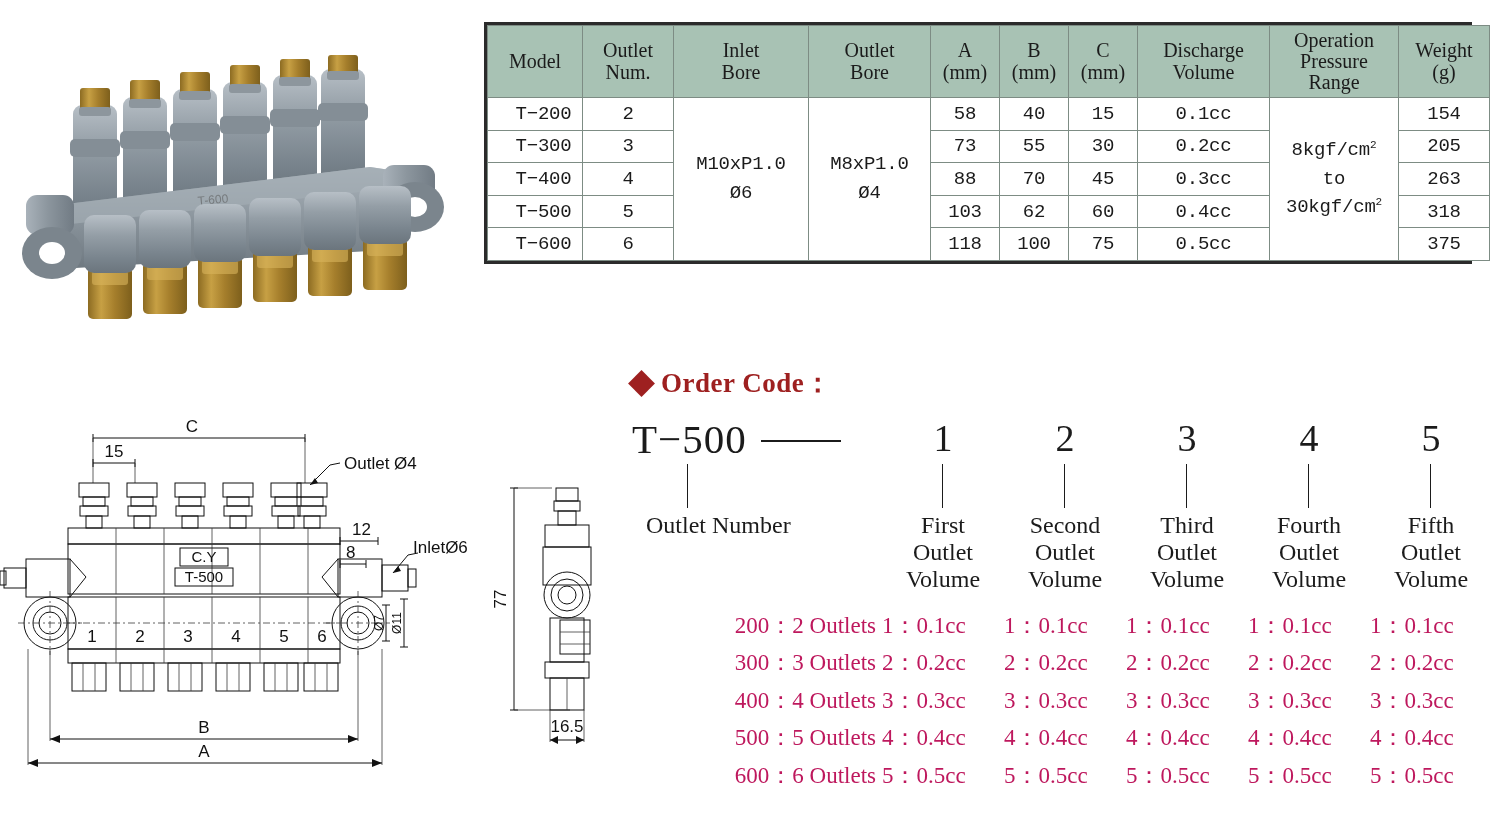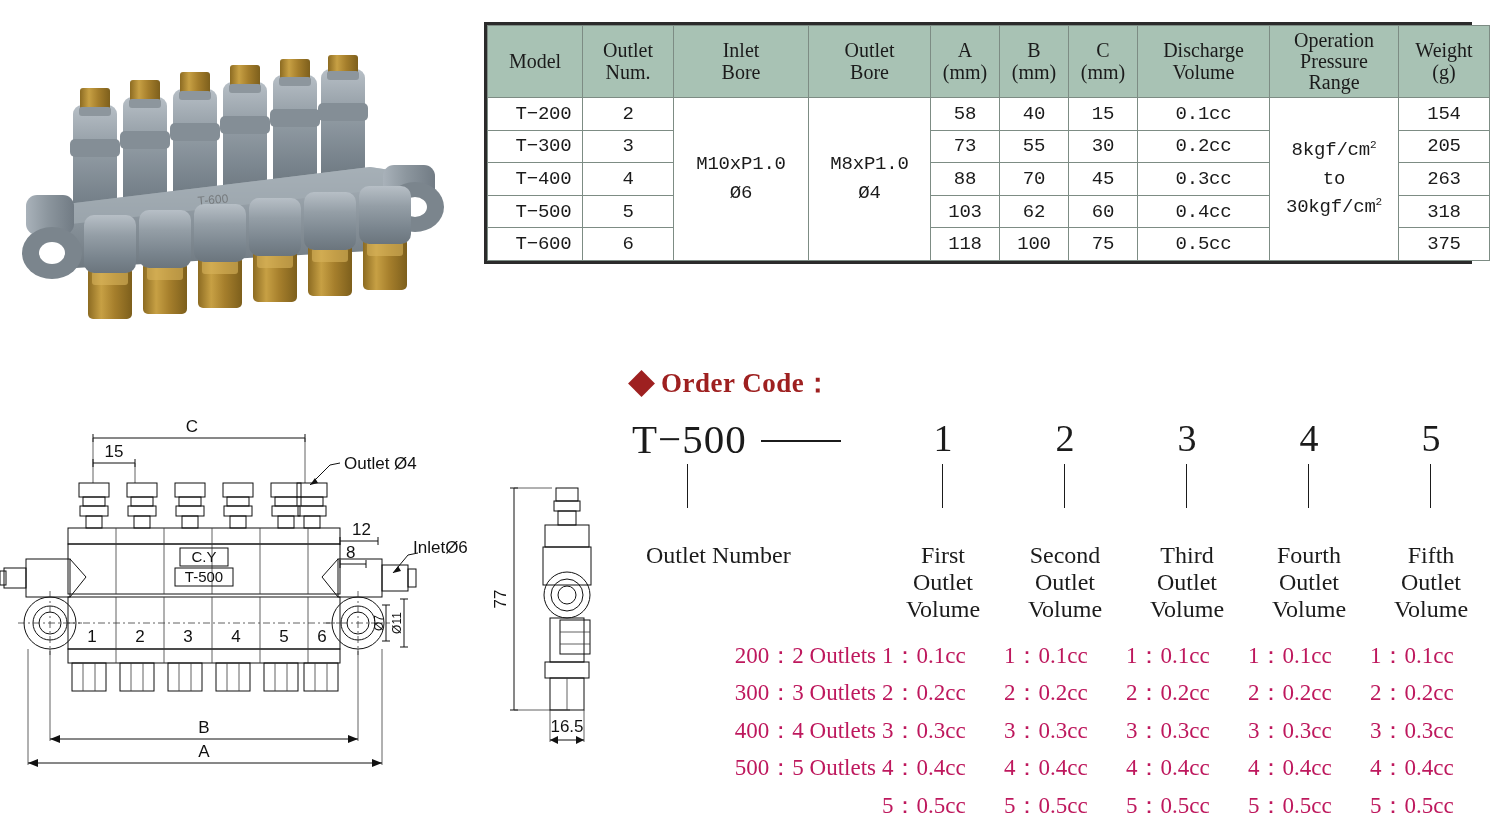--- a/index.html
+++ b/index.html
@@ -91,21 +91,21 @@
   .oc-numcell { width:122px; text-align:center; }
   .oc-num { font-size:38px; font-family:"Liberation Serif", serif; line-height:1; }
 
   .oc-row-stems { display:flex; height:52px; }
   .stemcell { position:relative; }
   .stem { position:absolute; top:4px; width:0; border-left:1.6px solid #1b1b1b; height:44px; }
 
   .oc-row-heads { display:flex; align-items:flex-start; }
   .oc-head {
     text-align:center; font-size:24px; line-height:1.12;
-    font-family:"Liberation Serif", serif; color:#1b1b1b;margin-top:30px;
+    font-family:"Liberation Serif", serif; color:#1b1b1b;
   }
   .oc-head.outletnum { text-align:left; padding-left:14px; }
 
   .oc-row-data { display:flex; margin-top:14px; }
   .oc-col-data { font-size:23px; line-height:1.63; font-family:"Liberation Serif", serif; color:#be185d; }
   .oc-col-data.first { width:250px; text-align:right; padding-right:6px; }
   .oc-col-data.vol { width:122px; text-align:left; }
 </style>
 </head>
 <body>
@@ -626,20 +626,21 @@
           <span>Fifth</span><br><span>Outlet</span><br><span>Volume</span>
         </div>
       </div>
 
       <div class="oc-row-data">
         <div class="oc-col-data first">
           <div>200：2 Outlets</div>
           <div>300：3 Outlets</div>
           <div>400：4 Outlets</div>
           <div>500：5 Outlets</div>
+          <div>600：6 Outlets</div>
         </div>
         <div class="oc-col-data vol">
           <div>1：0.1cc</div>
           <div>2：0.2cc</div>
           <div>3：0.3cc</div>
           <div>4：0.4cc</div>
           <div>5：0.5cc</div>
         </div>
         <div class="oc-col-data vol">
           <div>1：0.1cc</div>

